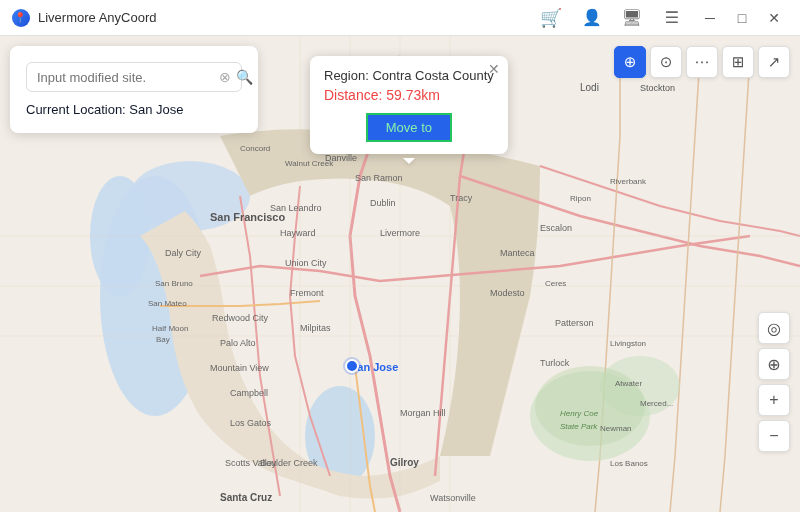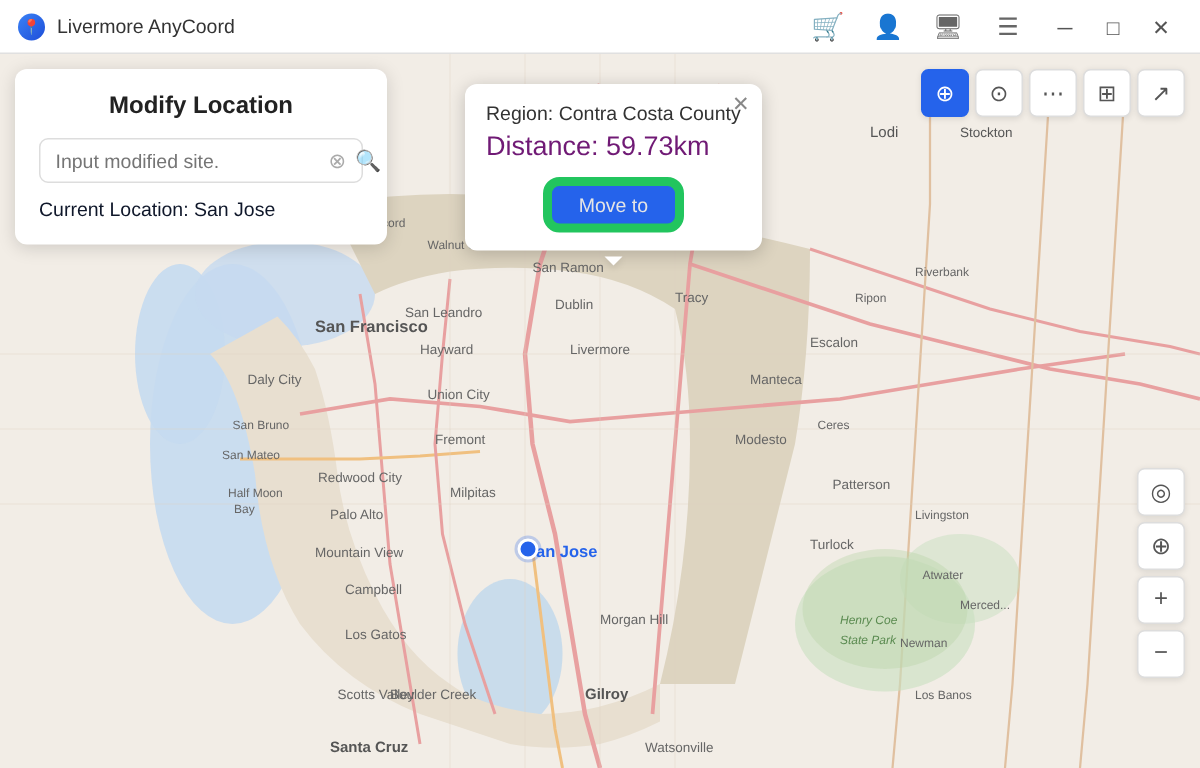--- a/index.html
+++ b/index.html
@@ -146,31 +146,31 @@
       color: #888;
       cursor: pointer;
       line-height: 1;
     }
     .popup-region {
       font-size: 13px;
       color: #333;
       margin-bottom: 4px;
     }
     .popup-distance {
-      font-size: 18px;
-      color: #701a75;
+      font-size: 14px;
+      color: #ef4444;
       margin-bottom: 10px;
     }
     .move-to-btn {
       display: block;
       margin: 0 auto;
       background: #2563eb;
-      color: #e5e5e5;
-      border: 6px solid #22c55e;
-      border-radius: 11px;
+      color: #86efac;
+      border: 2px solid #22c55e;
+      border-radius: 0;
       padding: 5px 18px;
       font-size: 13px;
       font-weight: 500;
       cursor: pointer;
     }
 
     
     .map-tools {
       position: absolute;
       top: 10px;
@@ -348,21 +348,20 @@
     <text x="260" y="430" font-size="9" fill="#666" font-family="sans-serif">Boulder Creek</text>
     <text x="560" y="380" font-size="8" fill="#5a8a50" font-style="italic" font-family="sans-serif">Henry Coe</text>
     <text x="560" y="393" font-size="8" fill="#5a8a50" font-style="italic" font-family="sans-serif">State Park</text>
     <text x="580" y="55" font-size="10" fill="#555" font-family="sans-serif">Lodi</text>
     <text x="640" y="55" font-size="9" fill="#555" font-family="sans-serif">Stockton</text>
   </svg>
 
   <div class="location-marker" style="left: 352px; top: 330px;"></div>
 
   <div class="sidebar">
-    <div class="sidebar-title">Modify Location</div>
     <div class="search-box">
       <input class="search-input" type="text" placeholder="Input modified site." style="">
       <span class="clear-icon">⊗</span>
       <span class="search-icon">🔍</span>
     </div>
     <div class="current-location">Current Location: San Jose</div>
   </div>
 
   <div class="popup-balloon">
     <span class="popup-close">✕</span>

